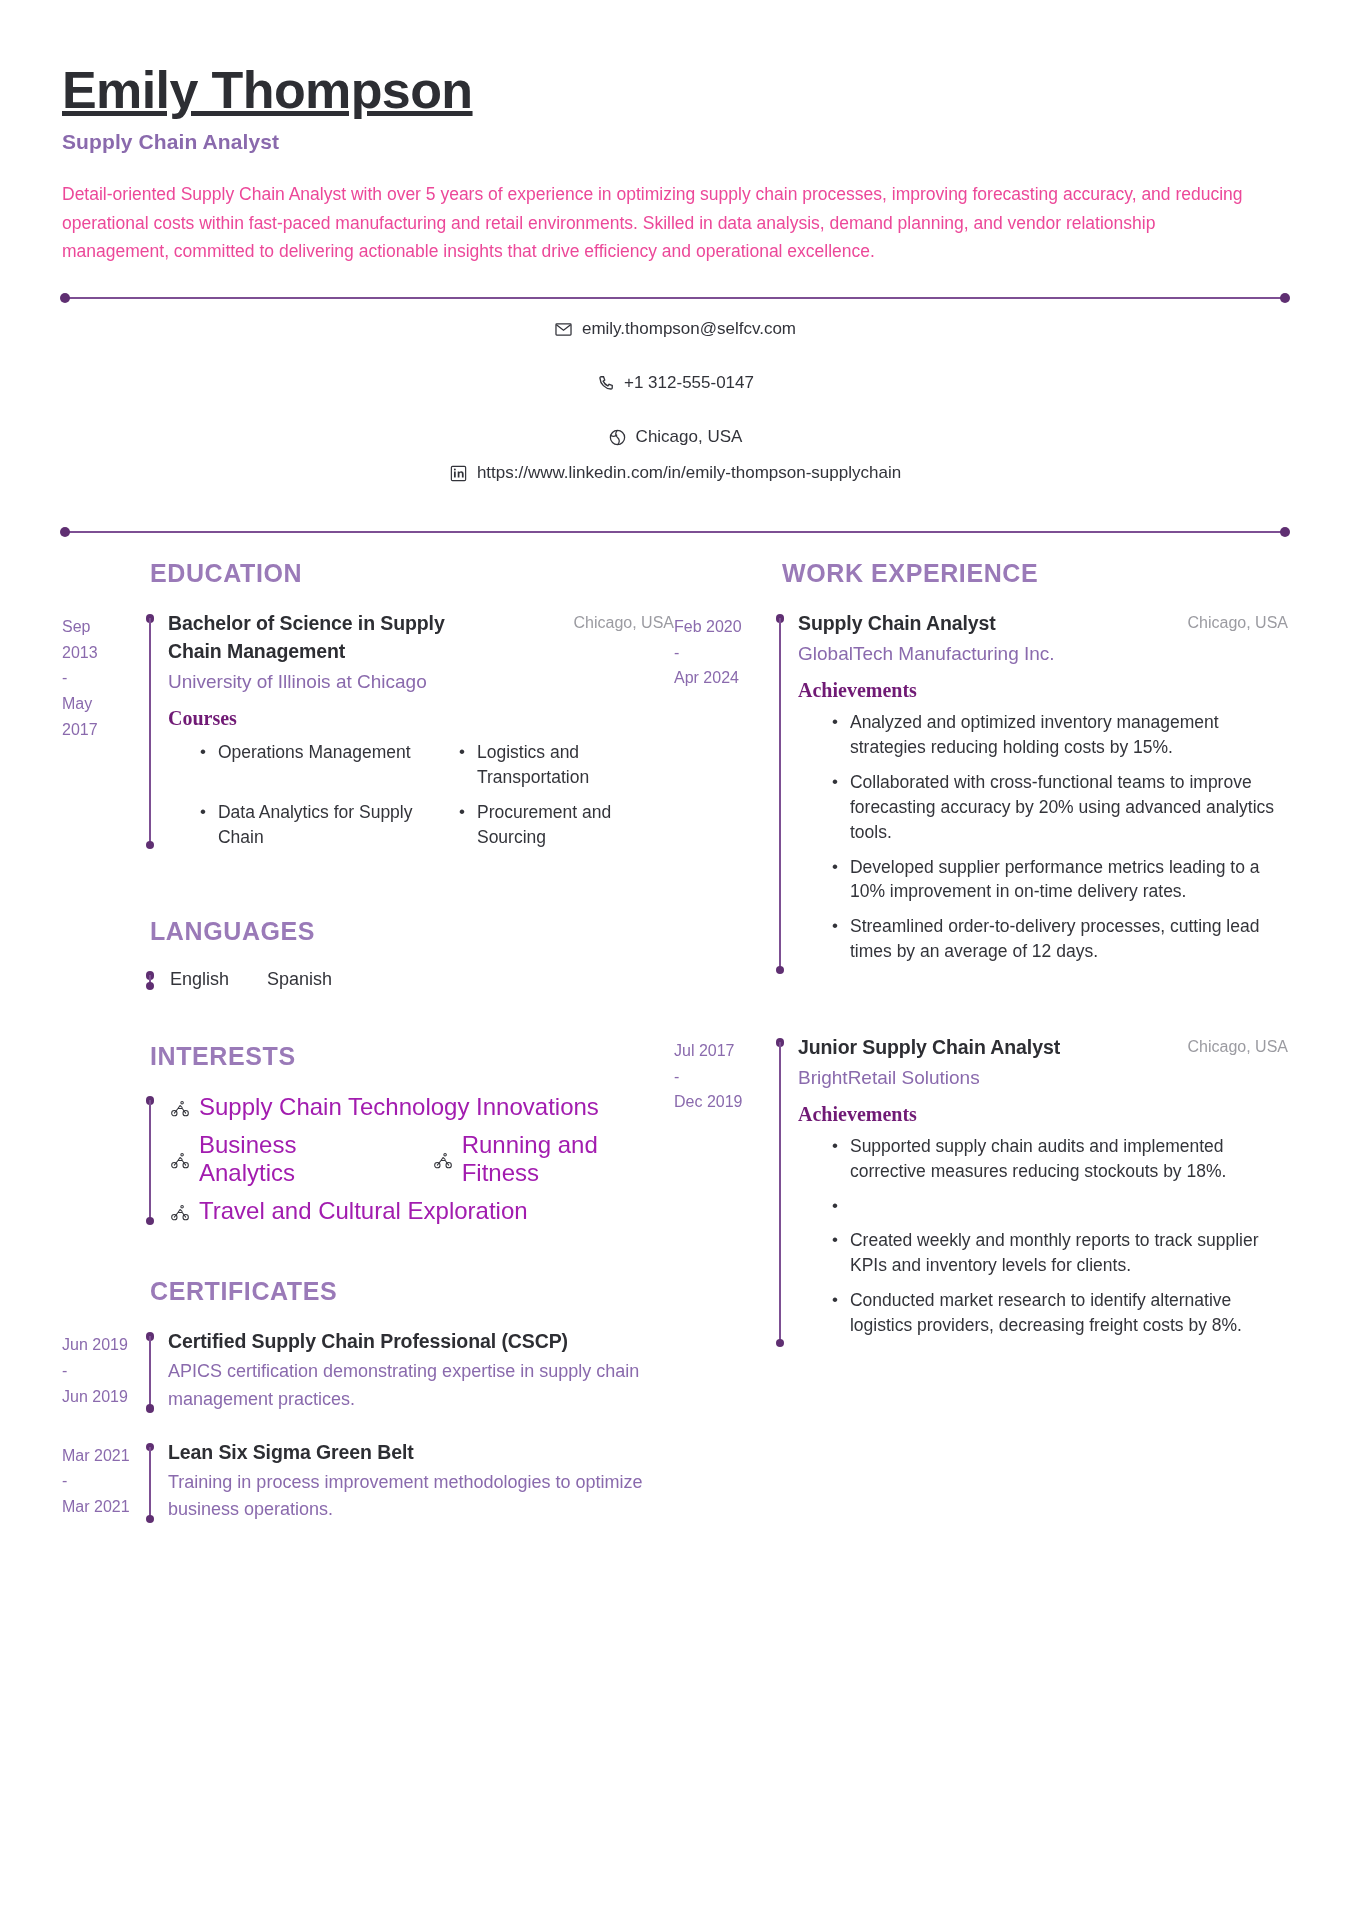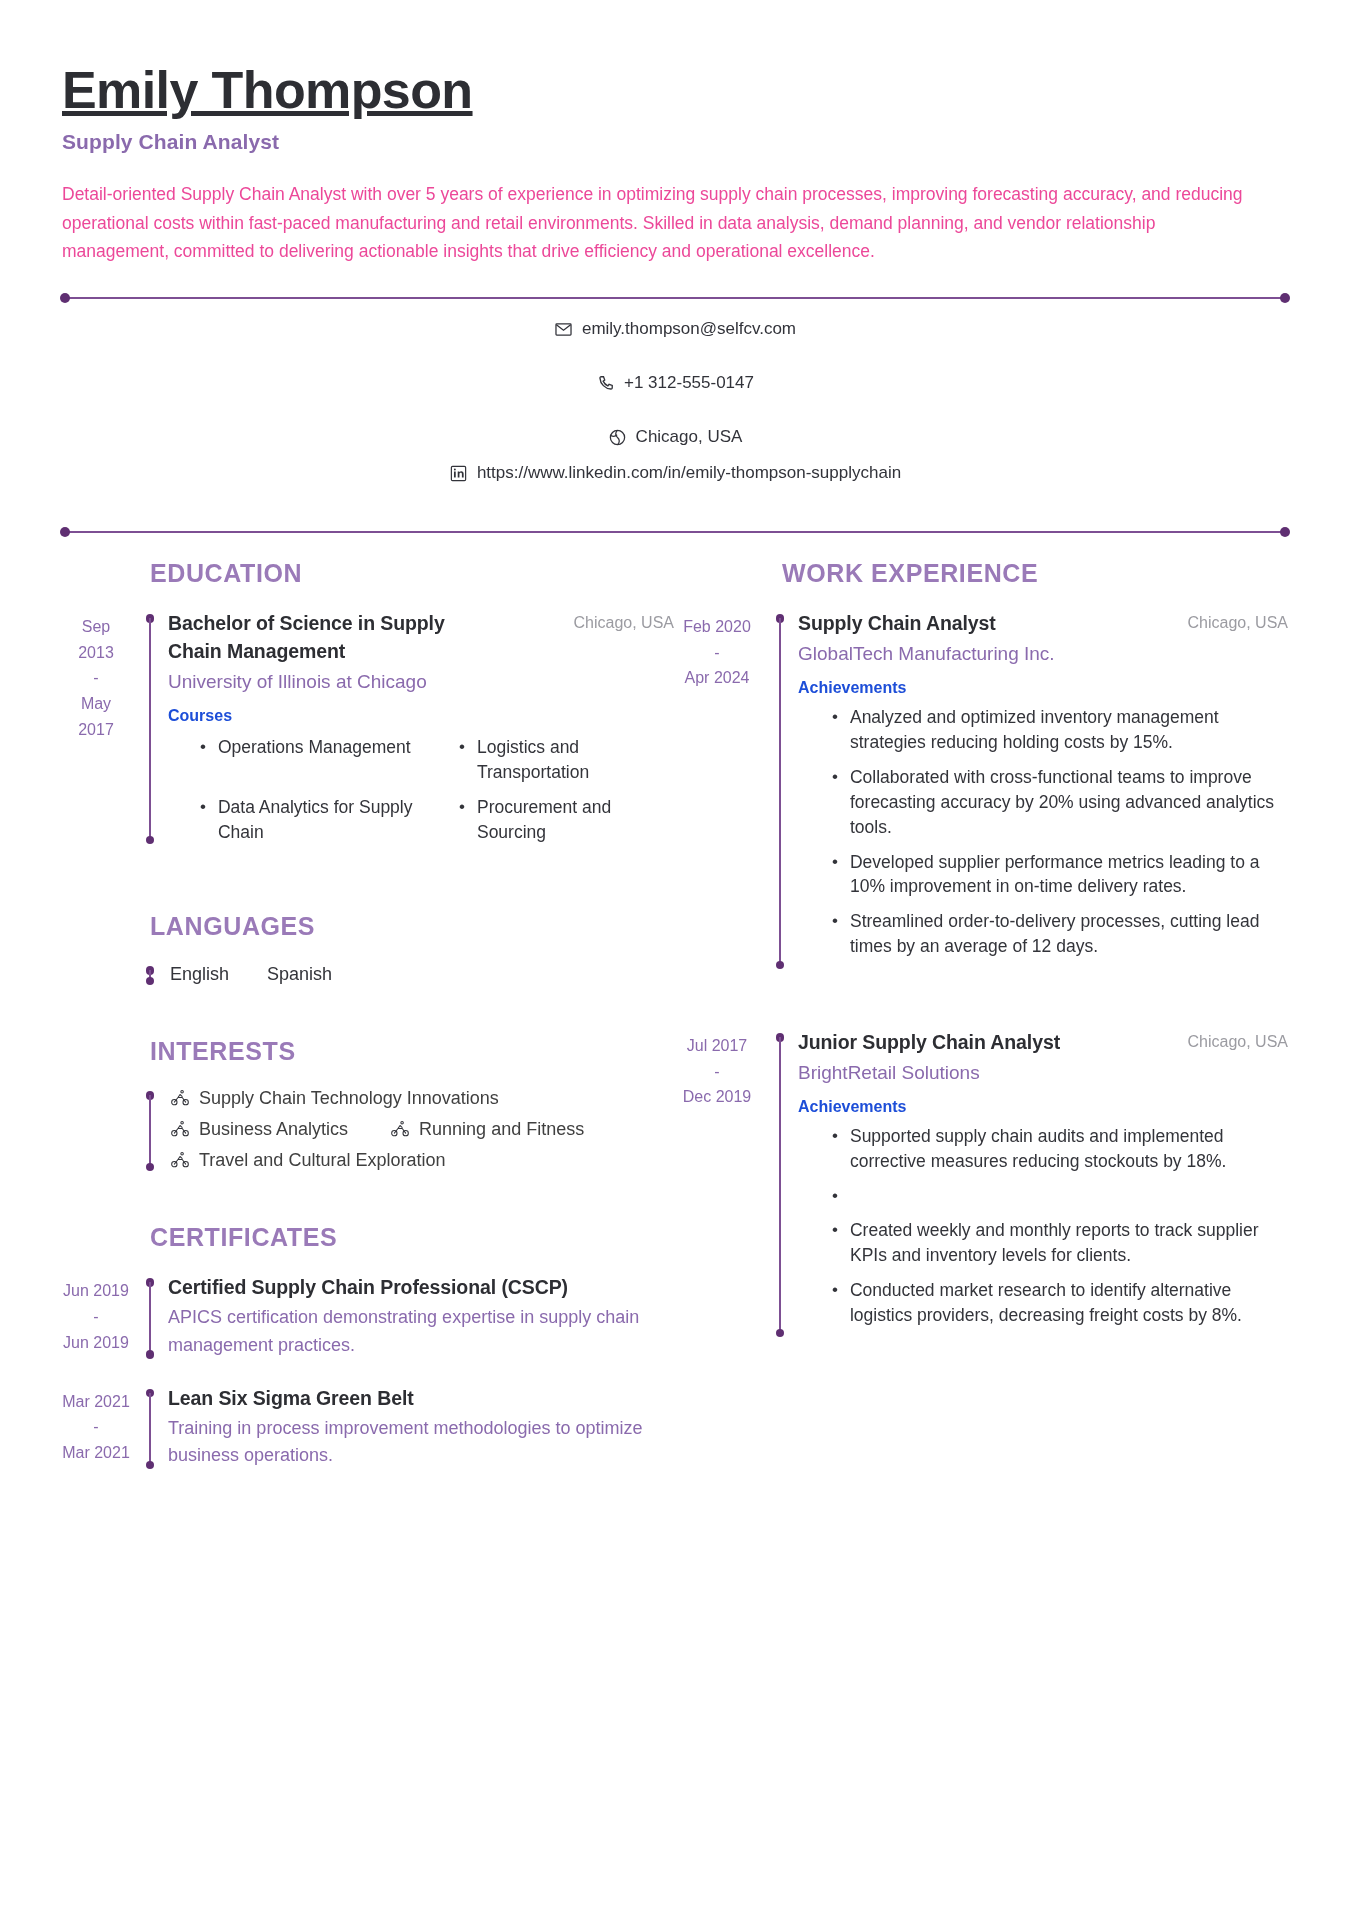--- a/index.html
+++ b/index.html
@@ -100,21 +100,21 @@
 
   
   .entry {
     display: flex;
     align-items: stretch;
     margin-bottom: 26px;
   }
   .entry-dates {
     width: 82px;
     flex: 0 0 82px;
-    text-align: center;
+    text-align: left;
     padding-right: 14px;
     padding-top: 4px;
     font-size: 16px;
     line-height: 1.6;
     color: #8a6aad;
   }
   .entry-dates .dash { display: block; }
   .tl {
     position: relative;
     width: 12px;
@@ -158,24 +158,25 @@
     white-space: nowrap;
     padding-top: 4px;
   }
   .entry-org {
     font-size: 19px;
     color: #8a6aad;
     margin-top: 2px;
     line-height: 1.45;
   }
   .entry-sub {
-    font-size: 16px;
+    font-size: 20px;
     font-weight: 700;
-    color: #1d4ed8;
+    color: #701a75;
     margin-top: 12px;
+    font-family: Liberation Serif, serif;
   }
   .entry-desc {
     font-size: 18px;
     line-height: 1.52;
     color: #8a6aad;
     margin-top: 2px;
   }
 
   .courses-grid {
     margin-top: 10px;
@@ -217,22 +218,22 @@
   }
   .simple-block .tl-wrap .dot-top { top: 3px; }
   .simple-block .tl-wrap .dot-bot { bottom: 0; }
 
   .lang-items { display: flex; gap: 38px; font-size: 18px; color: #33343a; padding-top: 1px; }
 
   .interest-rows { flex: 1 1 auto; }
   .interest-row { display: flex; gap: 42px; margin-bottom: 10px; }
   .interest-row:last-child { margin-bottom: 0; }
   .interest-item {
-    display: flex; gap: 9px;
-    font-size: 18px; color: #404040;
+    display: flex; align-items: center; gap: 9px;
+    font-size: 24px; color: #a21caf;
   }
   .interest-item .ic { width: 20px; height: 20px; flex: 0 0 20px; }
 
   .sec-gap { height: 42px; }
   .sec-gap-sm { height: 34px; }
 
   .work-entry .entry-dates { width: 100px; flex: 0 0 100px; }
 </style>
 </head>
 <body>

